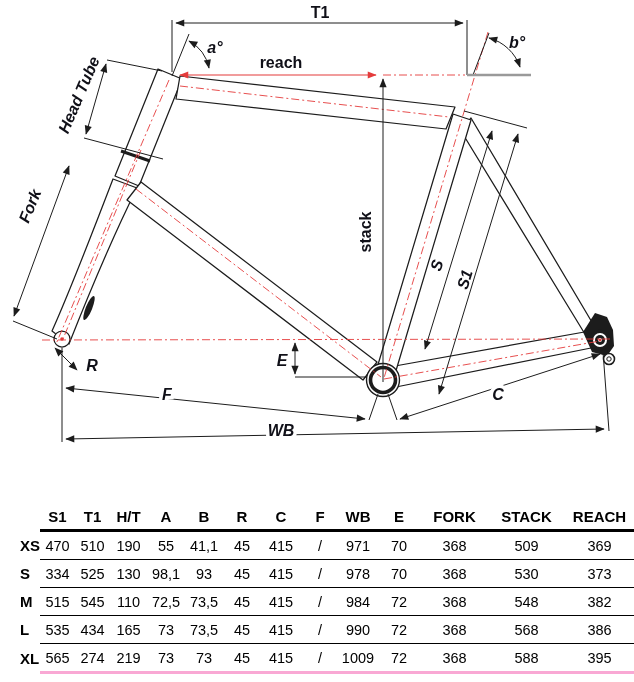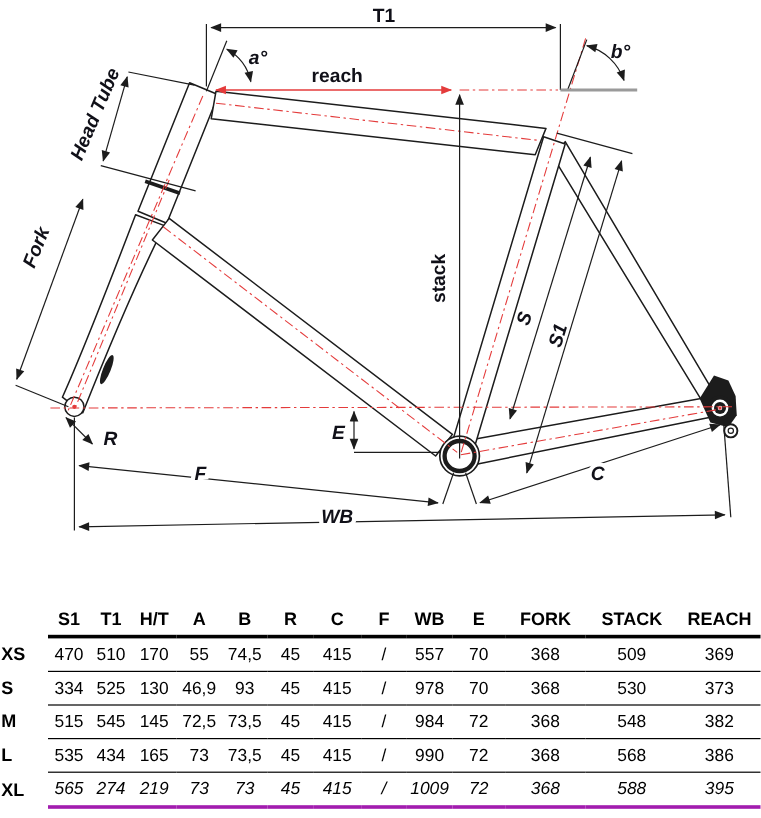--- a/index.html
+++ b/index.html
@@ -21,23 +21,23 @@
   .halo   { stroke:#ffffff; stroke-width:7; paint-order:stroke; }
   
   .table-wrap { position:absolute; top:503px; left:0; width:634px; }
   table.geo { border-collapse:collapse; table-layout:fixed; width:634px; }
   table.geo th, table.geo td {
     padding:0; text-align:center; vertical-align:middle; height:27px;
     font-family:"Liberation Sans",sans-serif; color:#000; white-space:nowrap;
   }
   table.geo thead th { font-size:15px; font-weight:bold; height:26px; }
   table.geo thead th.datac { border-bottom:3px solid #000; }
-  table.geo tbody th.rowlab { font-size:15px; font-weight:bold; text-align:left; padding-left:1px; }
+  table.geo tbody th.rowlab { font-size:15px; font-weight:bold; text-align:left; padding-left:20px; }
   table.geo tbody td { font-size:14.5px; font-weight:normal; border-bottom:1.5px solid #000; }
-  table.geo tbody tr.last td { border-bottom:3px solid #a21caf;font-style:italic; }
+  table.geo tbody tr.last td { border-bottom:3px solid #f9a8d4; }
 </style>
 </head>
 <body>
 
 <div class="page">
 
   <div class="diagram-wrap">
     <svg width="634" height="500" viewBox="0 0 634 500">
       <defs>
         <marker id="ah" viewBox="0 0 10 10" refX="9.2" refY="5" markerWidth="11" markerHeight="9" orient="auto-start-reverse" markerUnits="userSpaceOnUse">
@@ -194,53 +194,53 @@
             <th class="datac">FORK</th>
             <th class="datac">STACK</th>
             <th class="datac">REACH</th>
           </tr>
         </thead>
       <tbody>
           <tr>
             <th class="rowlab">XS</th>
             <td>470</td>
             <td>510</td>
-            <td>170</td>
+            <td>190</td>
             <td>55</td>
-            <td>74,5</td>
-            <td>45</td>
-            <td>415</td>
-            <td>/</td>
-            <td>557</td>
+            <td>41,1</td>
+            <td>45</td>
+            <td>415</td>
+            <td>/</td>
+            <td>971</td>
             <td>70</td>
             <td>368</td>
             <td>509</td>
             <td>369</td>
           </tr>
           <tr>
             <th class="rowlab">S</th>
             <td>334</td>
             <td>525</td>
             <td>130</td>
-            <td>46,9</td>
+            <td>98,1</td>
             <td>93</td>
             <td>45</td>
             <td>415</td>
             <td>/</td>
             <td>978</td>
             <td>70</td>
             <td>368</td>
             <td>530</td>
             <td>373</td>
           </tr>
           <tr>
             <th class="rowlab">M</th>
             <td>515</td>
             <td>545</td>
-            <td>145</td>
+            <td>110</td>
             <td>72,5</td>
             <td>73,5</td>
             <td>45</td>
             <td>415</td>
             <td>/</td>
             <td>984</td>
             <td>72</td>
             <td>368</td>
             <td>548</td>
             <td>382</td>

